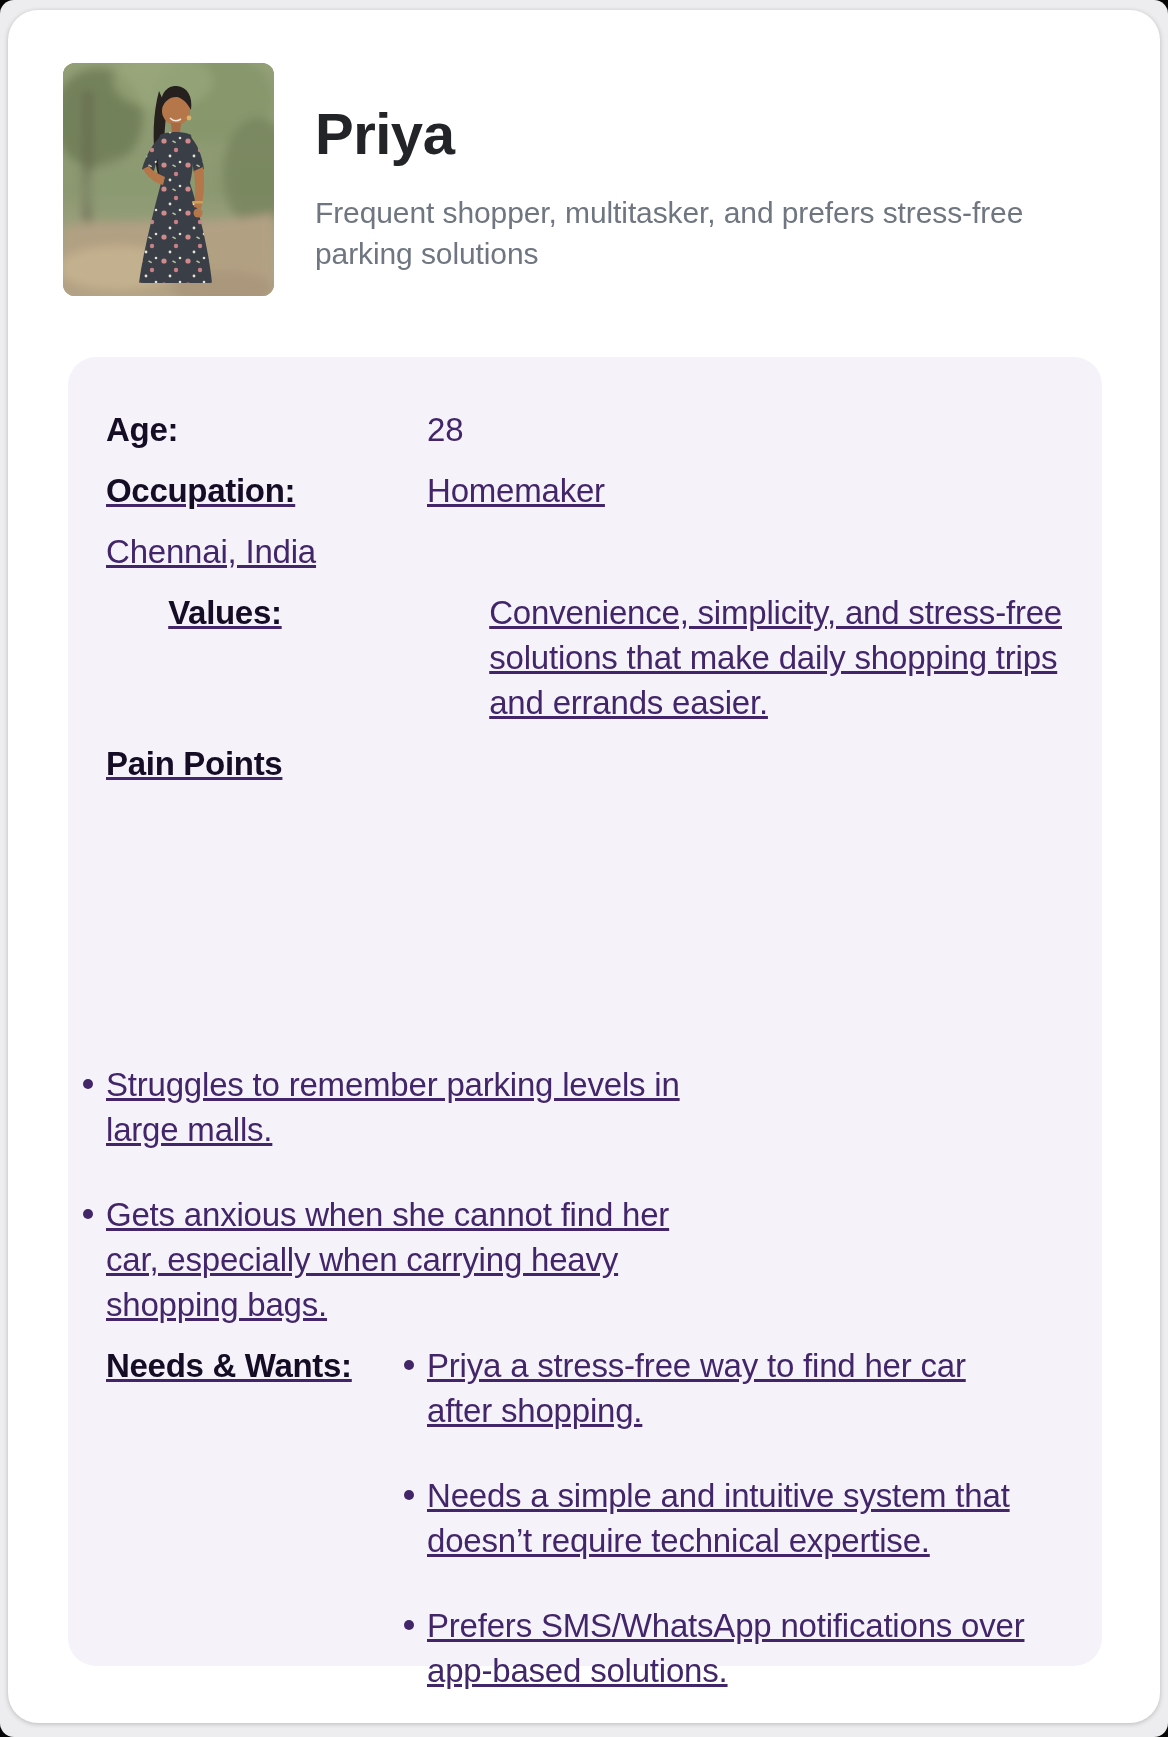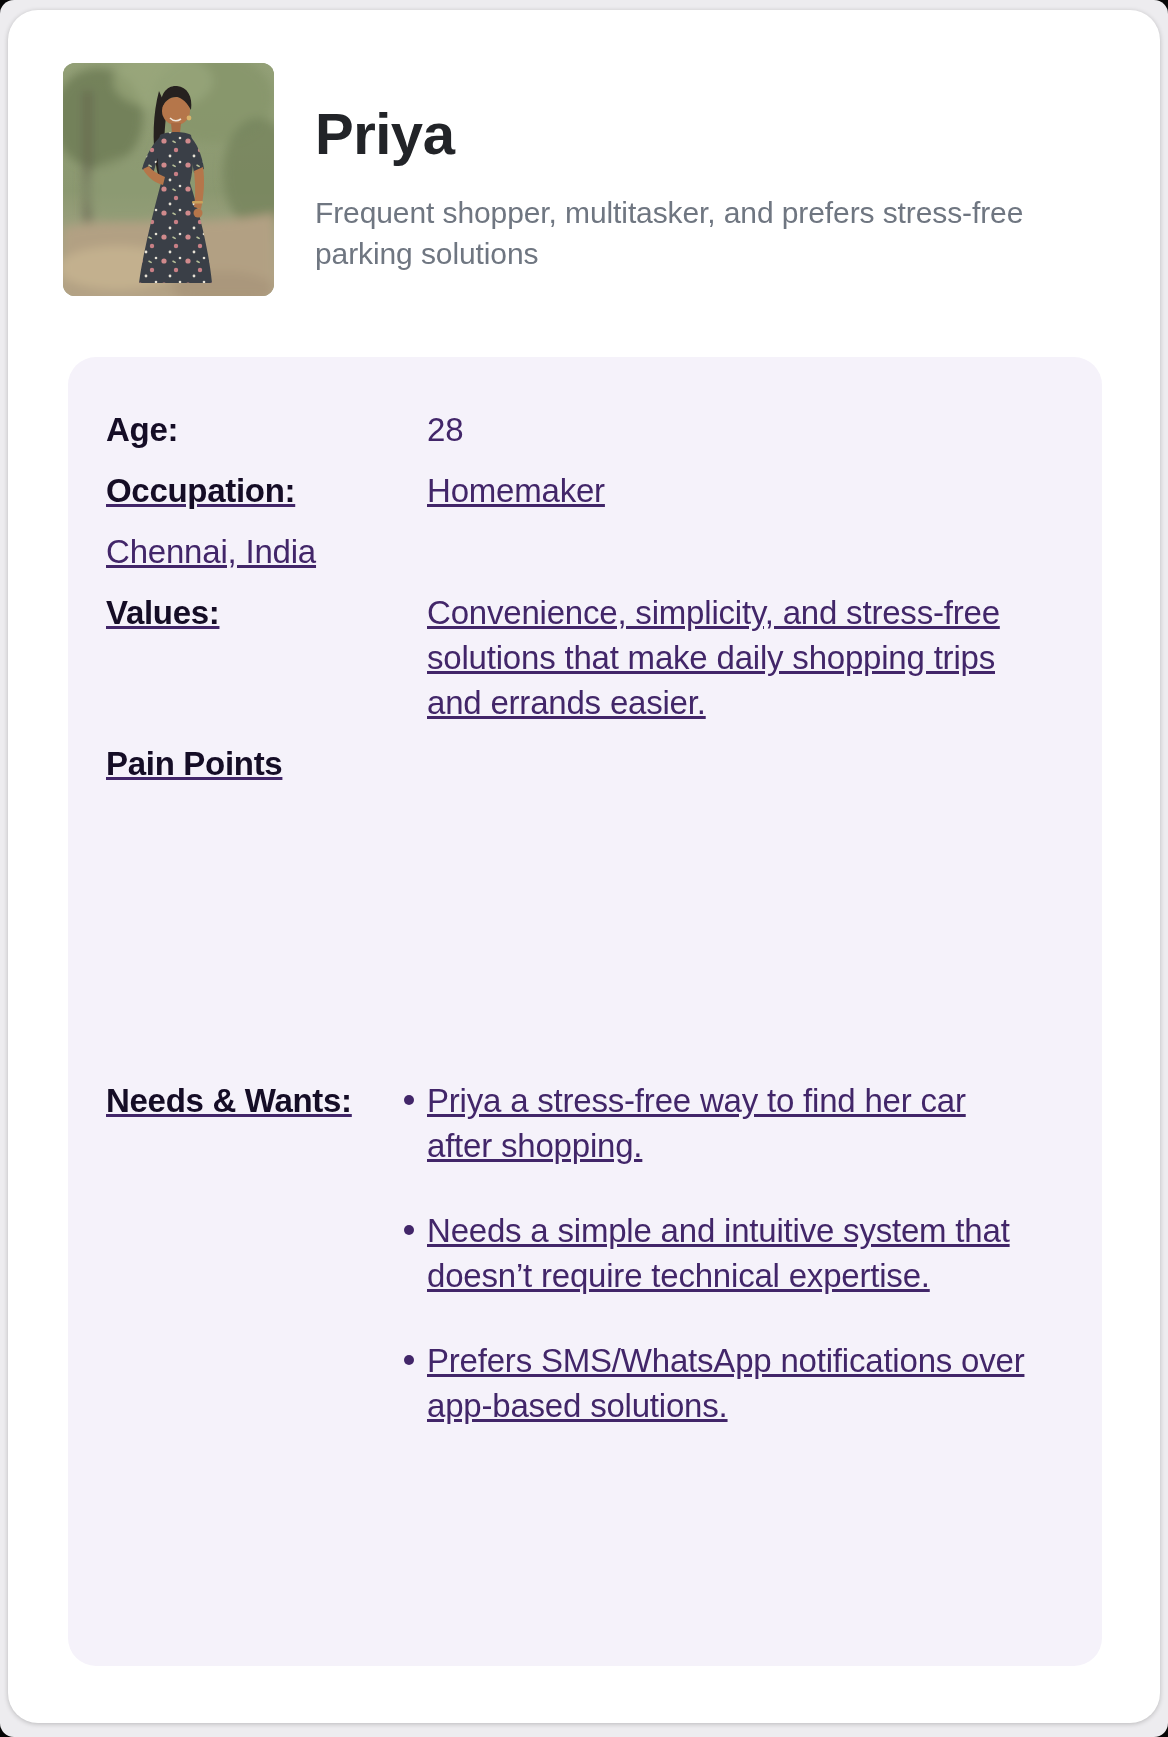--- a/index.html
+++ b/index.html
@@ -38,21 +38,21 @@
     padding:50px 40px 0 38px;
     font-size:33px;line-height:45px;color:#422669;letter-spacing:-0.2px;
   }
   .row{display:flex;align-items:flex-start;}
   .row + .row{margin-top:16px;text-decoration:underline;}
   .row .label{
     flex:0 0 321px;width:321px;
     font-weight:600;color:#150d26;letter-spacing:-0.3px;
   }
   .row .value{white-space:pre-line;}
-  .section-values{margin-top:69px;}
+  .section-values{margin-top:69px;justify-content:flex-end;}
   .section-pain{margin-top:57px;flex-direction:column;}
   .section-needs{margin-top:51px;}
   .bullets{flex:1;}
   .bullet{position:relative;white-space:pre-line;}
   .bullet + .bullet{margin-top:40px;}
   .bullet::before{
     content:"";position:absolute;left:-23px;top:17px;
     width:10px;height:10px;border-radius:50%;background:#422669;
   }
 </style>
@@ -136,20 +136,27 @@
 
     <div class="row section-values">
       <div class="label">Values:</div>
       <div class="value">Convenience, simplicity, and stress-free
 solutions that make daily shopping trips
 and errands easier.</div>
     </div>
 
     <div class="row section-pain">
       <div class="label">Pain Points</div>
+      <div class="bullets">
+        <div class="bullet">Struggles to remember parking levels in
+large malls.</div>
+        <div class="bullet">Gets anxious when she cannot find her
+car, especially when carrying heavy
+shopping bags.</div>
+      </div>
     </div>
 
     <div class="row section-needs">
       <div class="label">Needs &amp; Wants:</div>
       <div class="bullets">
         <div class="bullet">Priya a stress-free way to find her car
 after shopping.</div>
         <div class="bullet">Needs a simple and intuitive system that
 doesn’t require technical expertise.</div>
         <div class="bullet">Prefers SMS/WhatsApp notifications over

